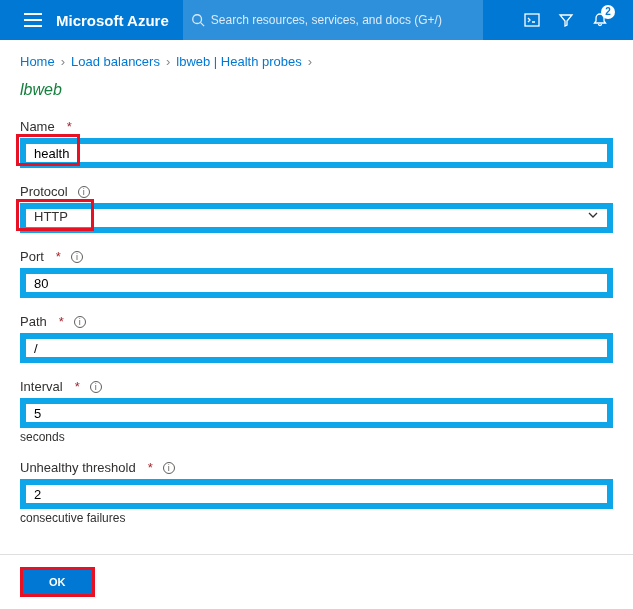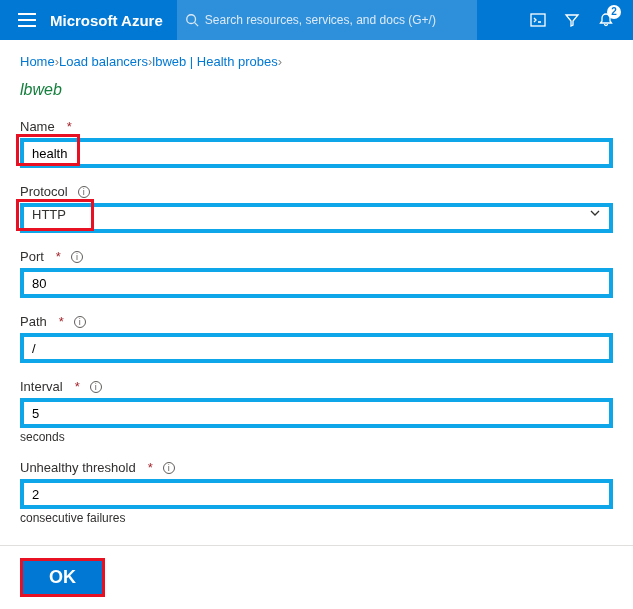--- a/index.html
+++ b/index.html
@@ -11,21 +11,21 @@
     height: 609px;
     overflow: hidden;
     background: #fff;
   }
   
   .topbar {
     background: #0078d4;
     height: 40px;
     display: flex;
     align-items: center;
-    padding: 0 18px;
+    padding: 0 24px;
     color: #fff;
     gap: 14px;
   }
   .hamburger {
     width: 18px; height: 14px;
     display: flex; flex-direction: column; justify-content: space-between;
     cursor: pointer;
   }
   .hamburger span { display: block; height: 2px; background: #fff; }
   .brand { font-size: 15px; font-weight: 600; white-space: nowrap; }
@@ -50,21 +50,21 @@
   .topicon { position: relative; width: 18px; height: 18px; display: flex; align-items: center; justify-content: center; cursor: pointer; }
   .badge {
     position: absolute; top: -6px; right: -6px;
     background: #fff; color: #0078d4;
     font-size: 10px; border-radius: 50%;
     width: 14px; height: 14px; line-height: 14px;
     text-align: center; font-weight: 600;
   }
   
   .crumbs {
-    display: flex; align-items: center; 
+    display: flex; align-items: center; gap: 6px;
     padding: 14px 20px 10px 20px;
     font-size: 13px;
   }
   .crumbs a { color: #0078d4; text-decoration: none; cursor: pointer; }
   .crumbs .sep { color: #888; }
   
   .page { padding: 0 20px; }
   h1 { font-size: 26px; font-weight: 600; margin-top: 4px; }
   .subtitle { font-size: 16px; color: #15803d; margin-top: 2px; margin-bottom: 20px; font-style: italic; }
   .field { margin-bottom: 16px; }
@@ -73,21 +73,21 @@
     font-size: 13px; margin-bottom: 4px;
   }
   .req { color: #a4262c; margin-left: 2px; }
   .info-icon {
     width: 12px; height: 12px; border: 1px solid #605e5c;
     border-radius: 50%; font-size: 9px; line-height: 11px;
     text-align: center; color: #605e5c;
   }
   .control, .select {
     width: 100%; height: 30px;
-    border: 4px solid #0ea5e9;
+    border: 6px solid #0ea5e9;
     padding: 0 8px;
     font-size: 13px;
     font-family: inherit;
     background: #fff;
   }
   .select {
     display: flex; align-items: flex-start; justify-content: space-between;
     cursor: pointer;
   }
   .chev { color: #323130; font-size: 11px; }
@@ -114,21 +114,21 @@
     border-top: 1px solid #e1dfdd;
     padding: 12px 20px;
     background: #fff;
   }
   .ok-wrap {
     display: inline-block;
     border: 3px solid #e81123;
   }
   .ok-btn {
     background: #0078d4; color: #fff; border: none;
-    font-size: 18px; font-weight: 600;
+    font-size: 11px; font-weight: 600;
     padding: 6px 26px; cursor: pointer;
   }
   .name-input-wrap, .proto-wrap { position: relative; }
 </style>
 </head>
 <body>
 
 <div class="topbar">
   <div class="hamburger">
     <span></span>

